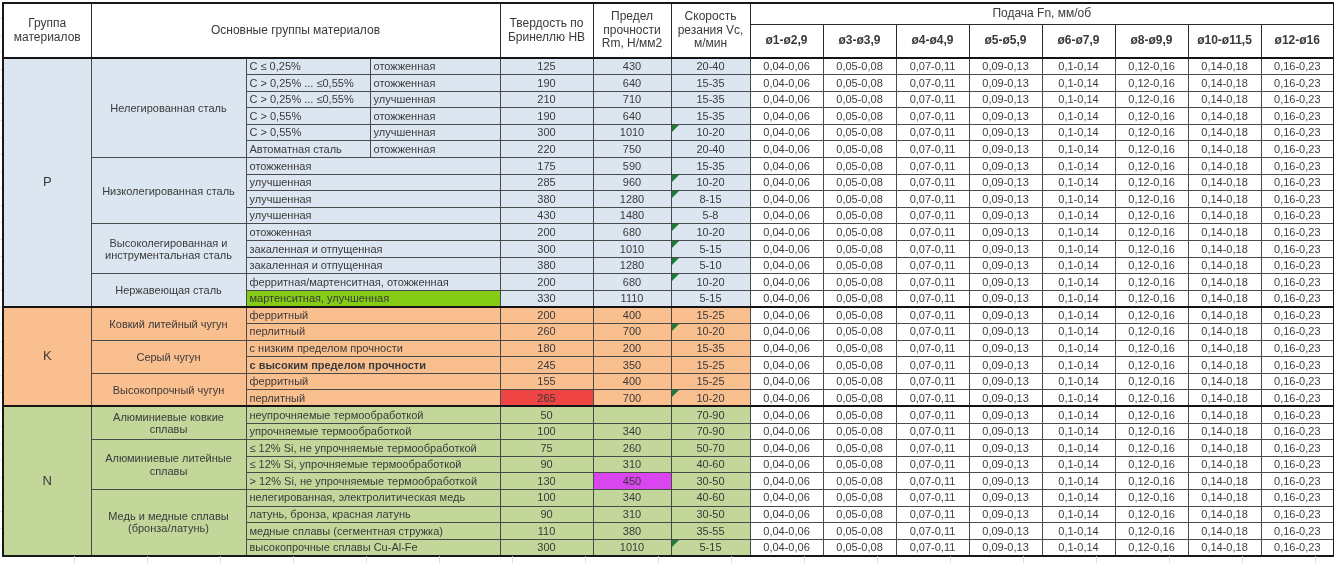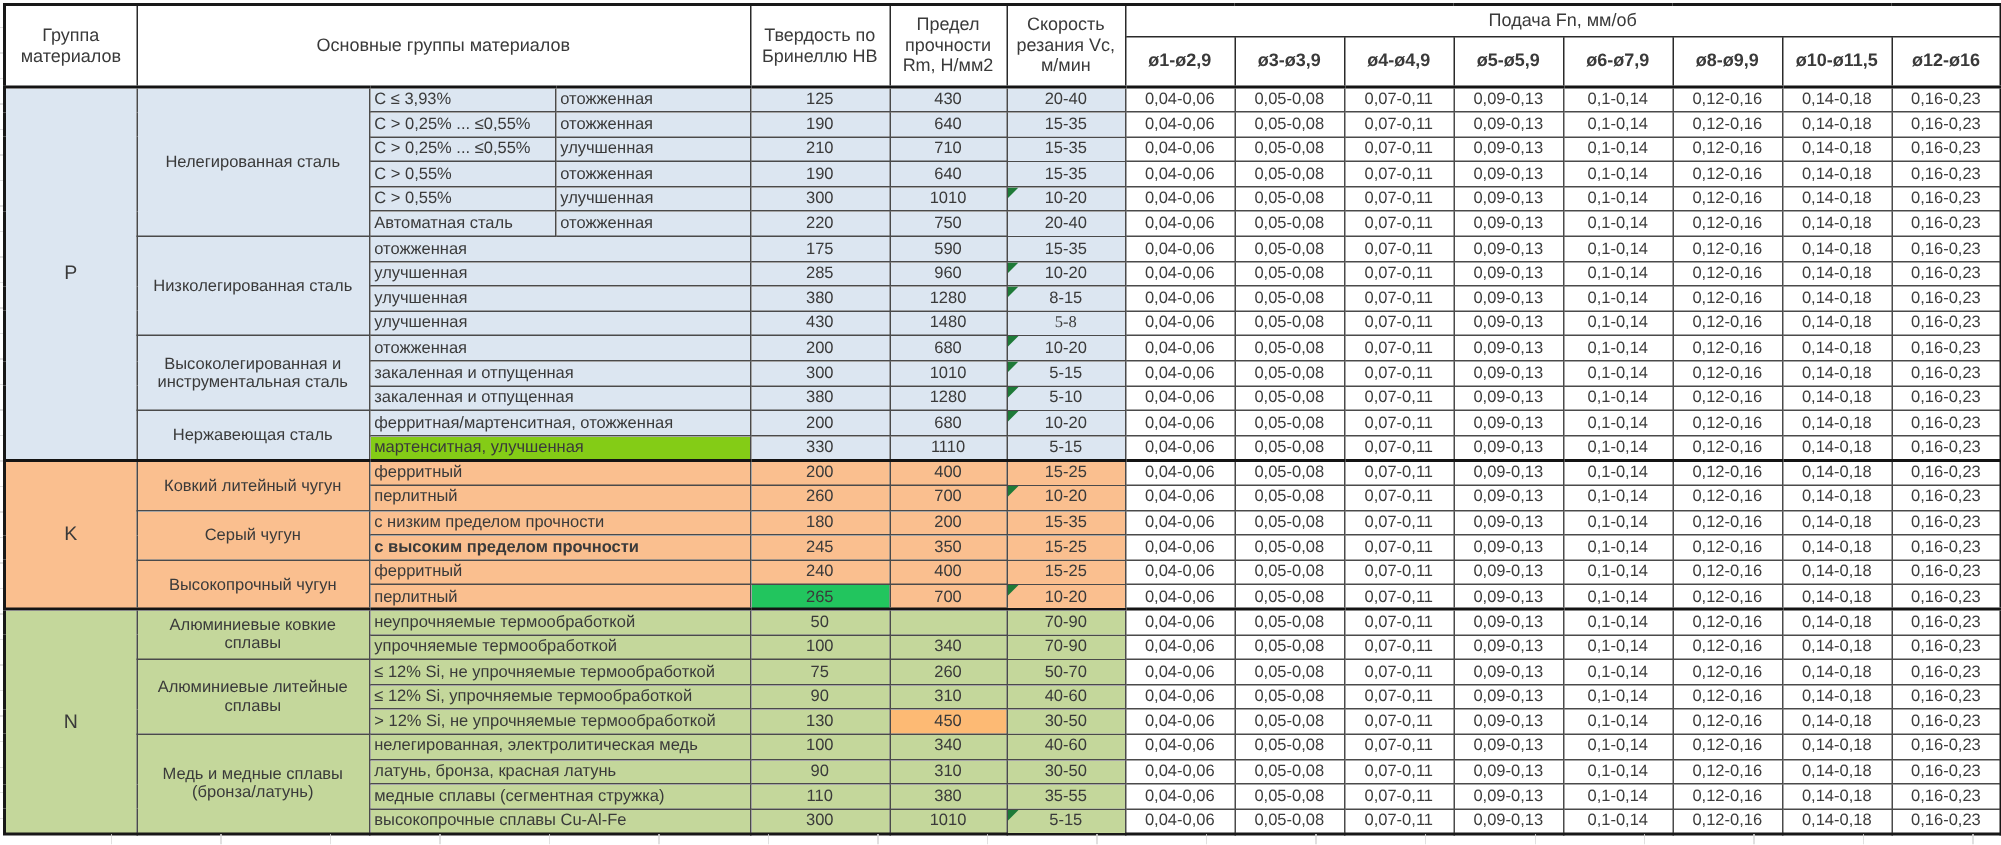--- a/index.html
+++ b/index.html
@@ -116,21 +116,21 @@
           <th class="feed-col">ø6-ø7,9</th>
           <th class="feed-col">ø8-ø9,9</th>
           <th class="feed-col">ø10-ø11,5</th>
           <th class="feed-col">ø12-ø16</th>
         </tr>
     </thead>
     <tbody>
         <tr class="group-start">
           <td class="group-code" rowspan="15" style="background: rgb(220, 230, 241);">P</td>
           <td class="family-name" rowspan="6" style="background: rgb(220, 230, 241);">Нелегированная сталь</td>
-          <td class="desc" style="background: rgb(220, 230, 241);">C ≤ 3,93%</td>
+          <td class="desc" style="background: rgb(220, 230, 241);">C ≤ 0,25%</td>
           <td class="desc" style="background: rgb(220, 230, 241);">отожженная</td>
           <td class="num" style="background: rgb(220, 230, 241);">125</td>
           <td class="num" style="background: rgb(220, 230, 241);">430</td>
           <td class="vc" style="background: rgb(220, 230, 241);">20-40</td>
           <td class="feed">0,04-0,06</td>
           <td class="feed">0,05-0,08</td>
           <td class="feed">0,07-0,11</td>
           <td class="feed">0,09-0,13</td>
           <td class="feed">0,1-0,14</td>
           <td class="feed">0,12-0,16</td>
@@ -252,21 +252,21 @@
           <td class="feed">0,09-0,13</td>
           <td class="feed">0,1-0,14</td>
           <td class="feed">0,12-0,16</td>
           <td class="feed">0,14-0,18</td>
           <td class="feed">0,16-0,23</td>
         </tr>
         <tr>
           <td class="desc" colspan="2" style="background: rgb(220, 230, 241);">улучшенная</td>
           <td class="num" style="background: rgb(220, 230, 241);">430</td>
           <td class="num" style="background: rgb(220, 230, 241);">1480</td>
-          <td class="vc" style="background: rgb(220, 230, 241); font-family: Liberation Serif, serif;">5-8</td>
+          <td class="vc" style="background: rgb(220, 230, 241);">5-8</td>
           <td class="feed">0,04-0,06</td>
           <td class="feed">0,05-0,08</td>
           <td class="feed">0,07-0,11</td>
           <td class="feed">0,09-0,13</td>
           <td class="feed">0,1-0,14</td>
           <td class="feed">0,12-0,16</td>
           <td class="feed">0,14-0,18</td>
           <td class="feed">0,16-0,23</td>
         </tr>
         <tr>
@@ -396,35 +396,35 @@
           <td class="feed">0,07-0,11</td>
           <td class="feed">0,09-0,13</td>
           <td class="feed">0,1-0,14</td>
           <td class="feed">0,12-0,16</td>
           <td class="feed">0,14-0,18</td>
           <td class="feed">0,16-0,23</td>
         </tr>
         <tr>
           <td class="family-name" rowspan="2" style="background: rgb(250, 191, 143);">Высокопрочный чугун</td>
           <td class="desc" colspan="2" style="background: rgb(250, 191, 143);">ферритный</td>
-          <td class="num" style="background: rgb(250, 191, 143);">240</td>
+          <td class="num" style="background: rgb(250, 191, 143);">155</td>
           <td class="num" style="background: rgb(250, 191, 143);">400</td>
           <td class="vc" style="background: rgb(250, 191, 143);">15-25</td>
           <td class="feed">0,04-0,06</td>
           <td class="feed">0,05-0,08</td>
           <td class="feed">0,07-0,11</td>
           <td class="feed">0,09-0,13</td>
           <td class="feed">0,1-0,14</td>
           <td class="feed">0,12-0,16</td>
           <td class="feed">0,14-0,18</td>
           <td class="feed">0,16-0,23</td>
         </tr>
         <tr>
           <td class="desc" colspan="2" style="background: rgb(250, 191, 143);">перлитный</td>
-          <td class="num" style="background: #22c55e;">265</td>
+          <td class="num" style="background: #ef4444;">265</td>
           <td class="num" style="background: rgb(250, 191, 143);">700</td>
           <td class="vc" style="background: rgb(250, 191, 143);">10-20<span class="corner-marker"></span></td>
           <td class="feed">0,04-0,06</td>
           <td class="feed">0,05-0,08</td>
           <td class="feed">0,07-0,11</td>
           <td class="feed">0,09-0,13</td>
           <td class="feed">0,1-0,14</td>
           <td class="feed">0,12-0,16</td>
           <td class="feed">0,14-0,18</td>
           <td class="feed">0,16-0,23</td>
@@ -484,21 +484,21 @@
           <td class="feed">0,07-0,11</td>
           <td class="feed">0,09-0,13</td>
           <td class="feed">0,1-0,14</td>
           <td class="feed">0,12-0,16</td>
           <td class="feed">0,14-0,18</td>
           <td class="feed">0,16-0,23</td>
         </tr>
         <tr>
           <td class="desc" colspan="2" style="background: rgb(196, 215, 155);">&gt; 12% Si, не упрочняемые термообработкой</td>
           <td class="num" style="background: rgb(196, 215, 155);">130</td>
-          <td class="num" style="background: #fdba74;">450</td>
+          <td class="num" style="background: #d946ef;">450</td>
           <td class="vc" style="background: rgb(196, 215, 155);">30-50</td>
           <td class="feed">0,04-0,06</td>
           <td class="feed">0,05-0,08</td>
           <td class="feed">0,07-0,11</td>
           <td class="feed">0,09-0,13</td>
           <td class="feed">0,1-0,14</td>
           <td class="feed">0,12-0,16</td>
           <td class="feed">0,14-0,18</td>
           <td class="feed">0,16-0,23</td>
         </tr>

